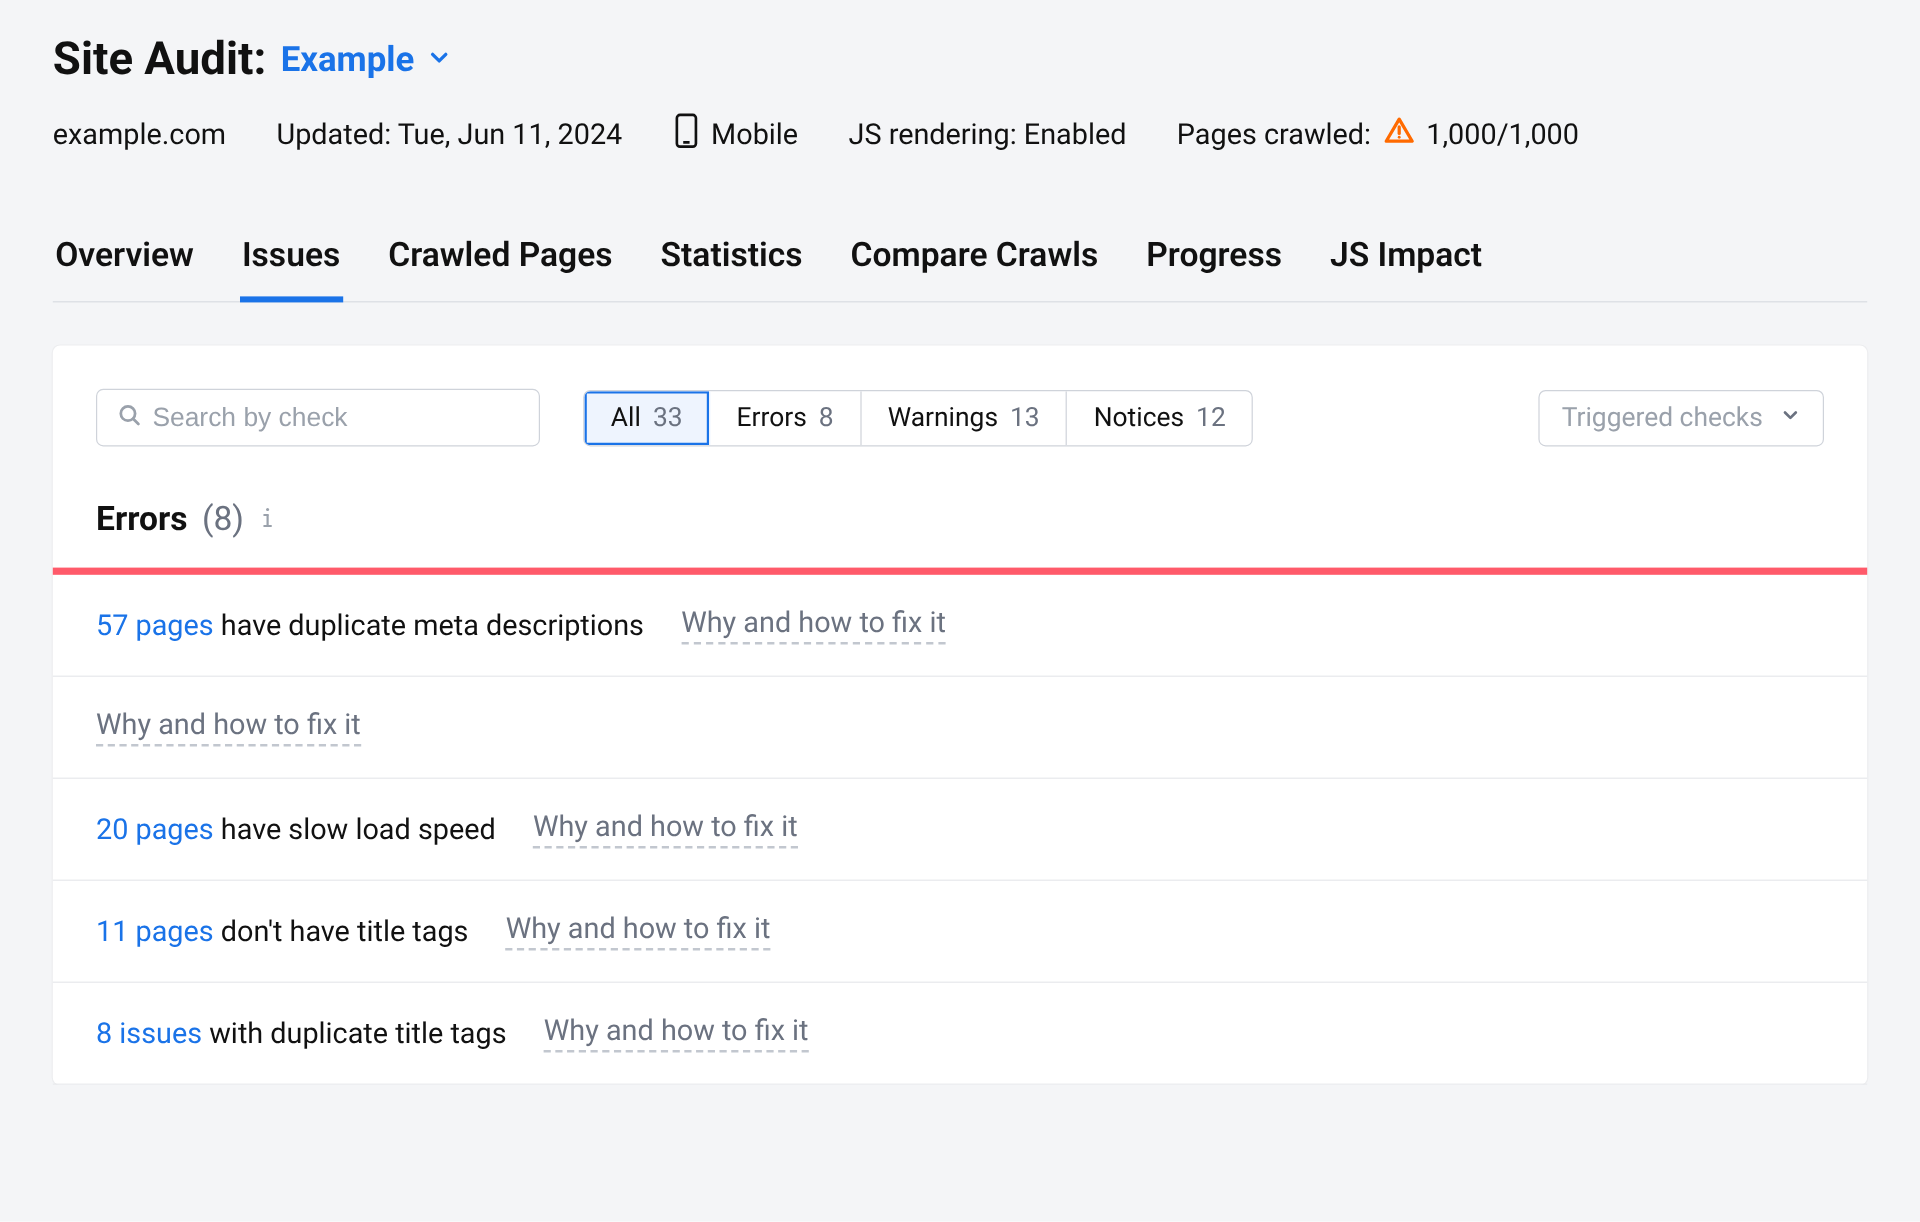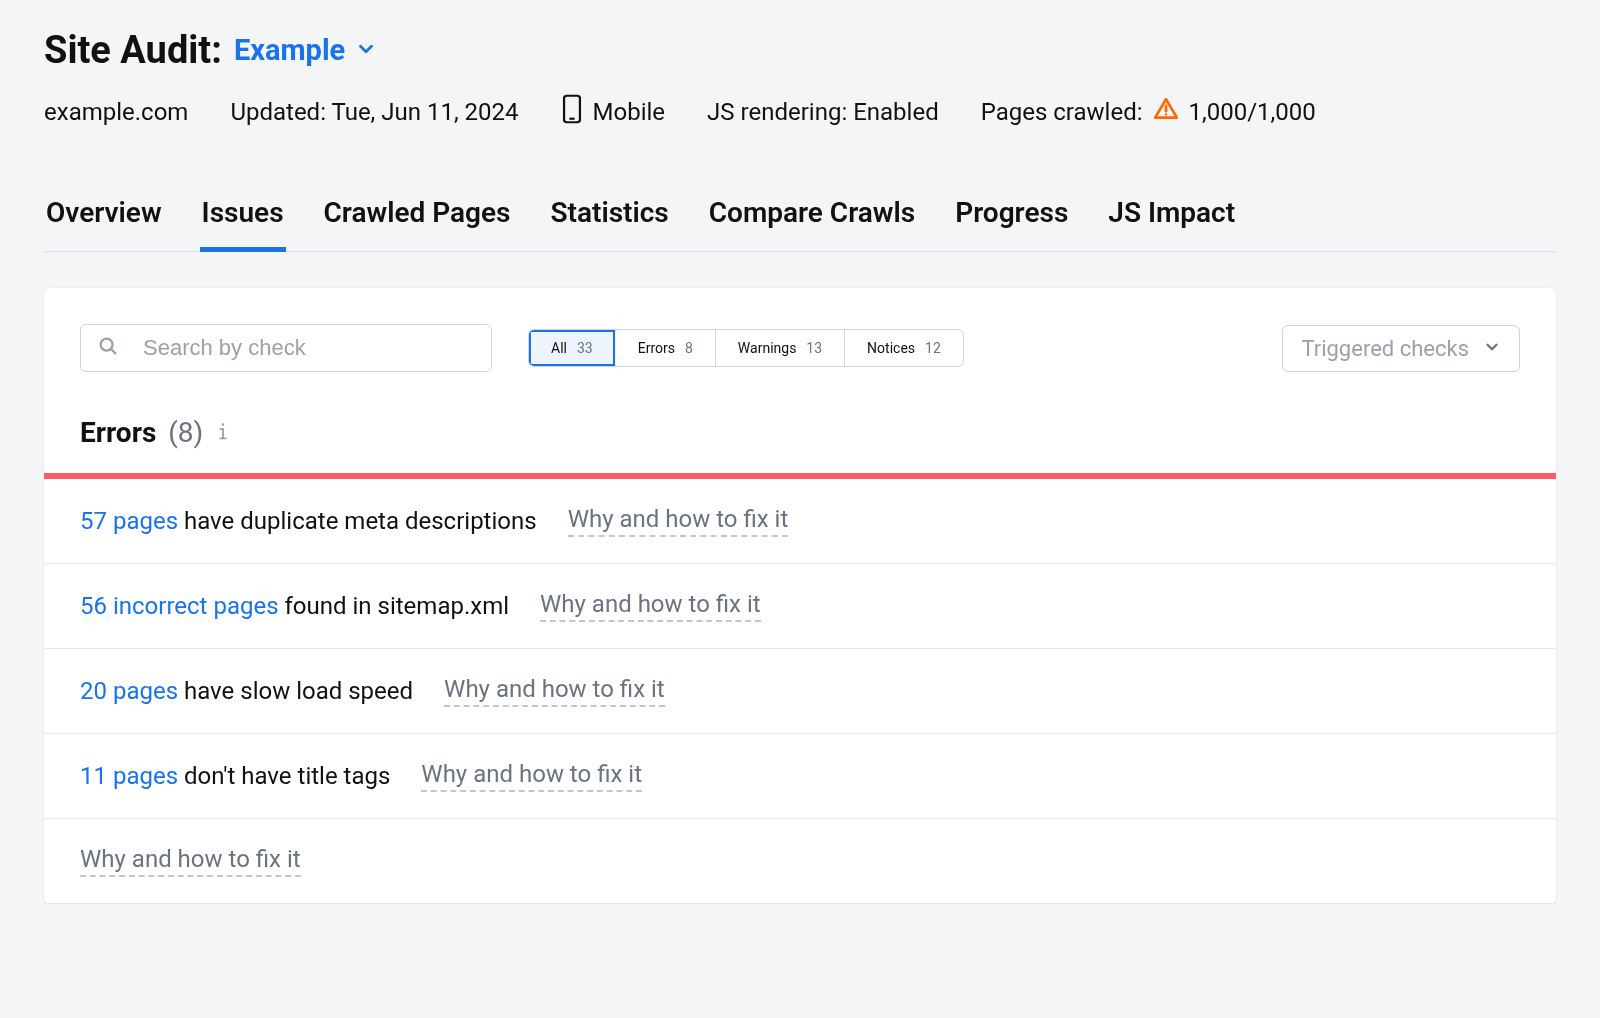--- a/index.html
+++ b/index.html
@@ -28,33 +28,33 @@
   .tab.active::after {
     content: ""; position: absolute; left: 0; right: 0; bottom: -1px;
     height: 5px; background: #1a73e8;
   }
 
   
   .panel { background: #fff; border-radius: 6px; margin-top: 36px; padding: 36px 0 0 0; box-shadow: 0 0 0 1px rgba(0,0,0,0.03); }
   .panel-controls { display: flex; align-items: center; gap: 36px; padding: 0 36px; }
 
   .search-box {
-    display: flex; align-items: flex-end; gap: 24px;
+    display: flex; align-items: flex-end; gap: 8px;
     border: 1px solid #cfd3da; border-radius: 6px; padding: 10px 16px;
-    width: 412px; color: #9aa1ab;
+    width: 370px; color: #9aa1ab;
   }
   .search-box input {
     border: none; outline: none; font-size: 22px; width: 100%;
     color: #333; background: transparent;
   }
   .search-box input::placeholder { color: #9aa1ab; }
   .search-box svg { width: 22px; height: 22px; flex: none; }
 
   .seg-group { display: flex; border: 1px solid #cfd3da; border-radius: 6px; overflow: hidden; }
-  .seg { display: flex; align-items: center; gap: 10px; padding: 10px 22px; font-size: 14px; cursor: pointer; border-right: 1px solid #cfd3da; }
+  .seg { display: flex; align-items: center; gap: 10px; padding: 10px 22px; font-size: 22px; cursor: pointer; border-right: 1px solid #cfd3da; }
   .seg:last-child { border-right: none; }
   .seg .count { color: #6b7280; }
   .seg.active { background: #eef4fe; box-shadow: inset 0 0 0 2px #1a73e8; border-right-color: transparent; }
 
   .spacer { flex: 1; }
 
   .dropdown-btn {
     display: flex; align-items: center; gap: 14px;
     border: 1px solid #cfd3da; border-radius: 6px; padding: 10px 18px;
     font-size: 22px; color: #9aa1ab; cursor: pointer;
@@ -191,30 +191,30 @@
     </div>
 
     <div class="red-rule"></div>
 
     <div id="issues-list">
         <div class="issue-row">
           <span class="issue-text"><span class="link">57 pages</span><span class="rest"> have duplicate meta descriptions</span></span>
           <span class="fix-link">Why and how to fix it</span>
         </div>
         <div class="issue-row">
-          <span class="issue-text"><span class="link">56 incorrect pages</span><span class="rest"> found in sitemap.xml</span></span>
           <span class="fix-link">Why and how to fix it</span>
         </div>
         <div class="issue-row">
           <span class="issue-text"><span class="link">20 pages</span><span class="rest"> have slow load speed</span></span>
           <span class="fix-link">Why and how to fix it</span>
         </div>
         <div class="issue-row">
           <span class="issue-text"><span class="link">11 pages</span><span class="rest"> don't have title tags</span></span>
           <span class="fix-link">Why and how to fix it</span>
         </div>
         <div class="issue-row">
+          <span class="issue-text"><span class="link">8 issues</span><span class="rest"> with duplicate title tags</span></span>
           <span class="fix-link">Why and how to fix it</span>
         </div>
       </div>
   </div>
 
 </div>
 
 </body></html>

